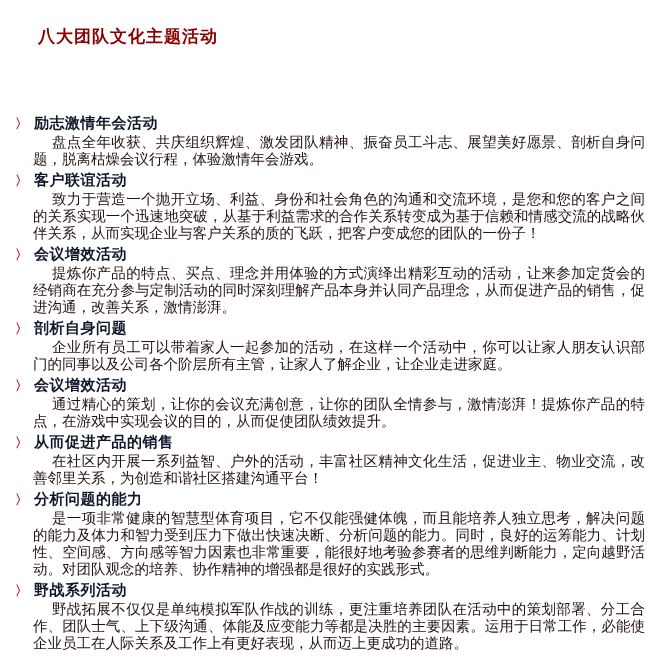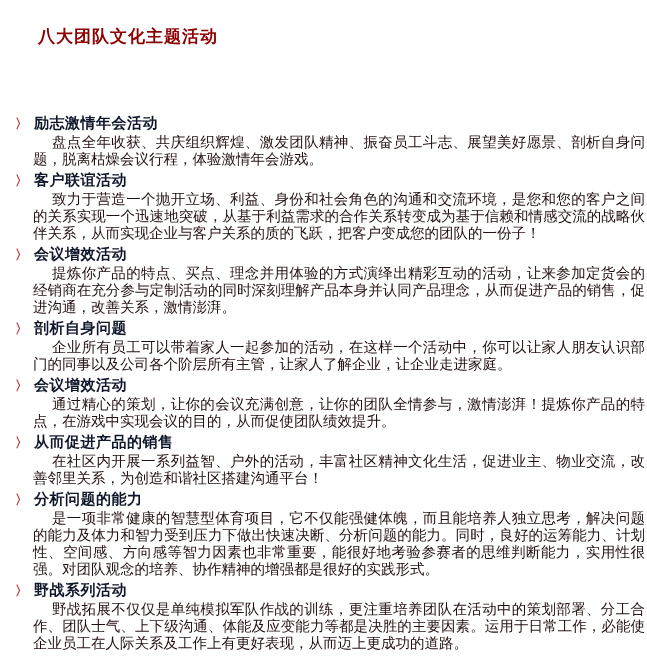--- a/index.html
+++ b/index.html
@@ -122,21 +122,21 @@
         <h2 class="heading">从而促进产品的销售</h2>
       </div>
       <p class="body">在社区内开展一系列益智、户外的活动，丰富社区精神文化生活，促进业主、物业交流，改善邻里关系，为创造和谐社区搭建沟通平台！</p>
     </section>
 
     <section class="activity">
       <div class="head">
         <span class="bullet">〉</span>
         <h2 class="heading">分析问题的能力</h2>
       </div>
-      <p class="body">是一项非常健康的智慧型体育项目，它不仅能强健体魄，而且能培养人独立思考，解决问题的能力及体力和智力受到压力下做出快速决断、分析问题的能力。同时，良好的运筹能力、计划性、空间感、方向感等智力因素也非常重要，能很好地考验参赛者的思维判断能力，实用性很强。对团队观念的培养、协作精神的增强都是很好的实践形式。</p>
+      <p class="body">是一项非常健康的智慧型体育项目，它不仅能强健体魄，而且能培养人独立思考，解决问题的能力及体力和智力受到压力下做出快速决断、分析问题的能力。同时，良好的运筹能力、计划性、空间感、方向感等智力因素也非常重要，能很好地考验参赛者的思维判断能力，定向越野活动。对团队观念的培养、协作精神的增强都是很好的实践形式。</p>
     </section>
 
     <section class="activity">
       <div class="head">
         <span class="bullet">〉</span>
         <h2 class="heading">野战系列活动</h2>
       </div>
       <p class="body">野战拓展不仅仅是单纯模拟军队作战的训练，更注重培养团队在活动中的策划部署、分工合作、团队士气、上下级沟通、体能及应变能力等都是决胜的主要因素。运用于日常工作，必能使企业员工在人际关系及工作上有更好表现，从而迈上更成功的道路。</p>
     </section>
 

